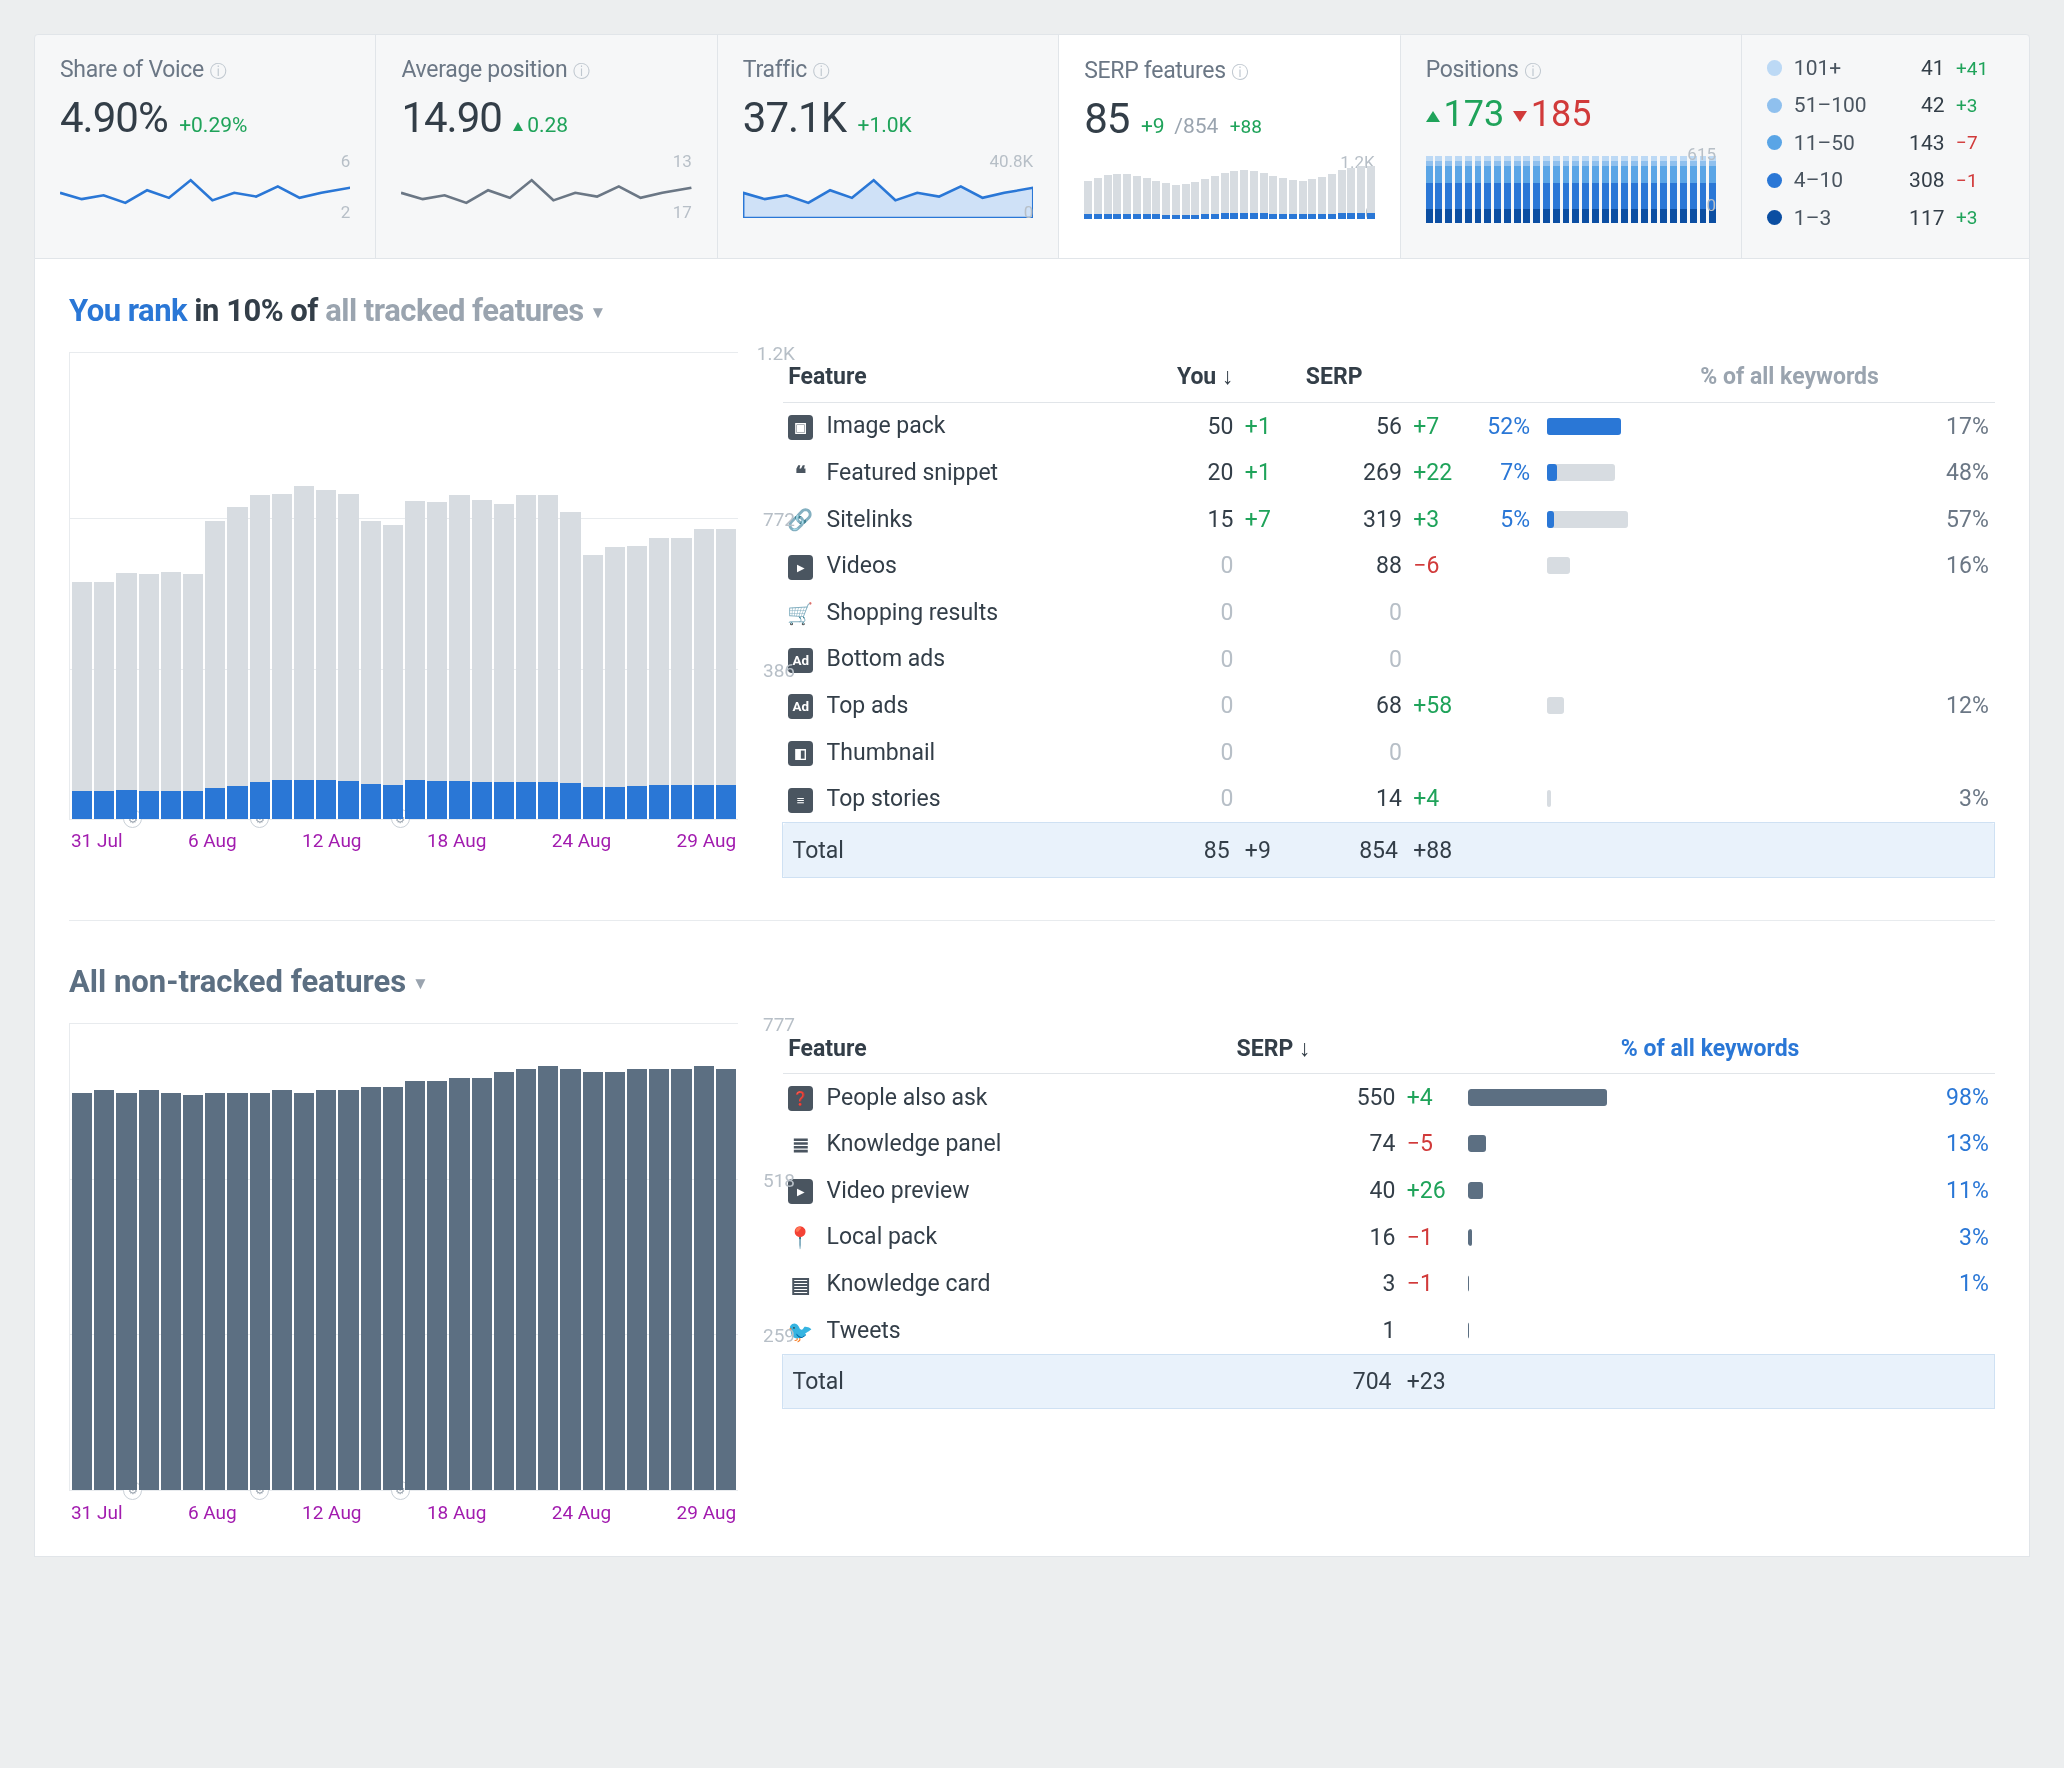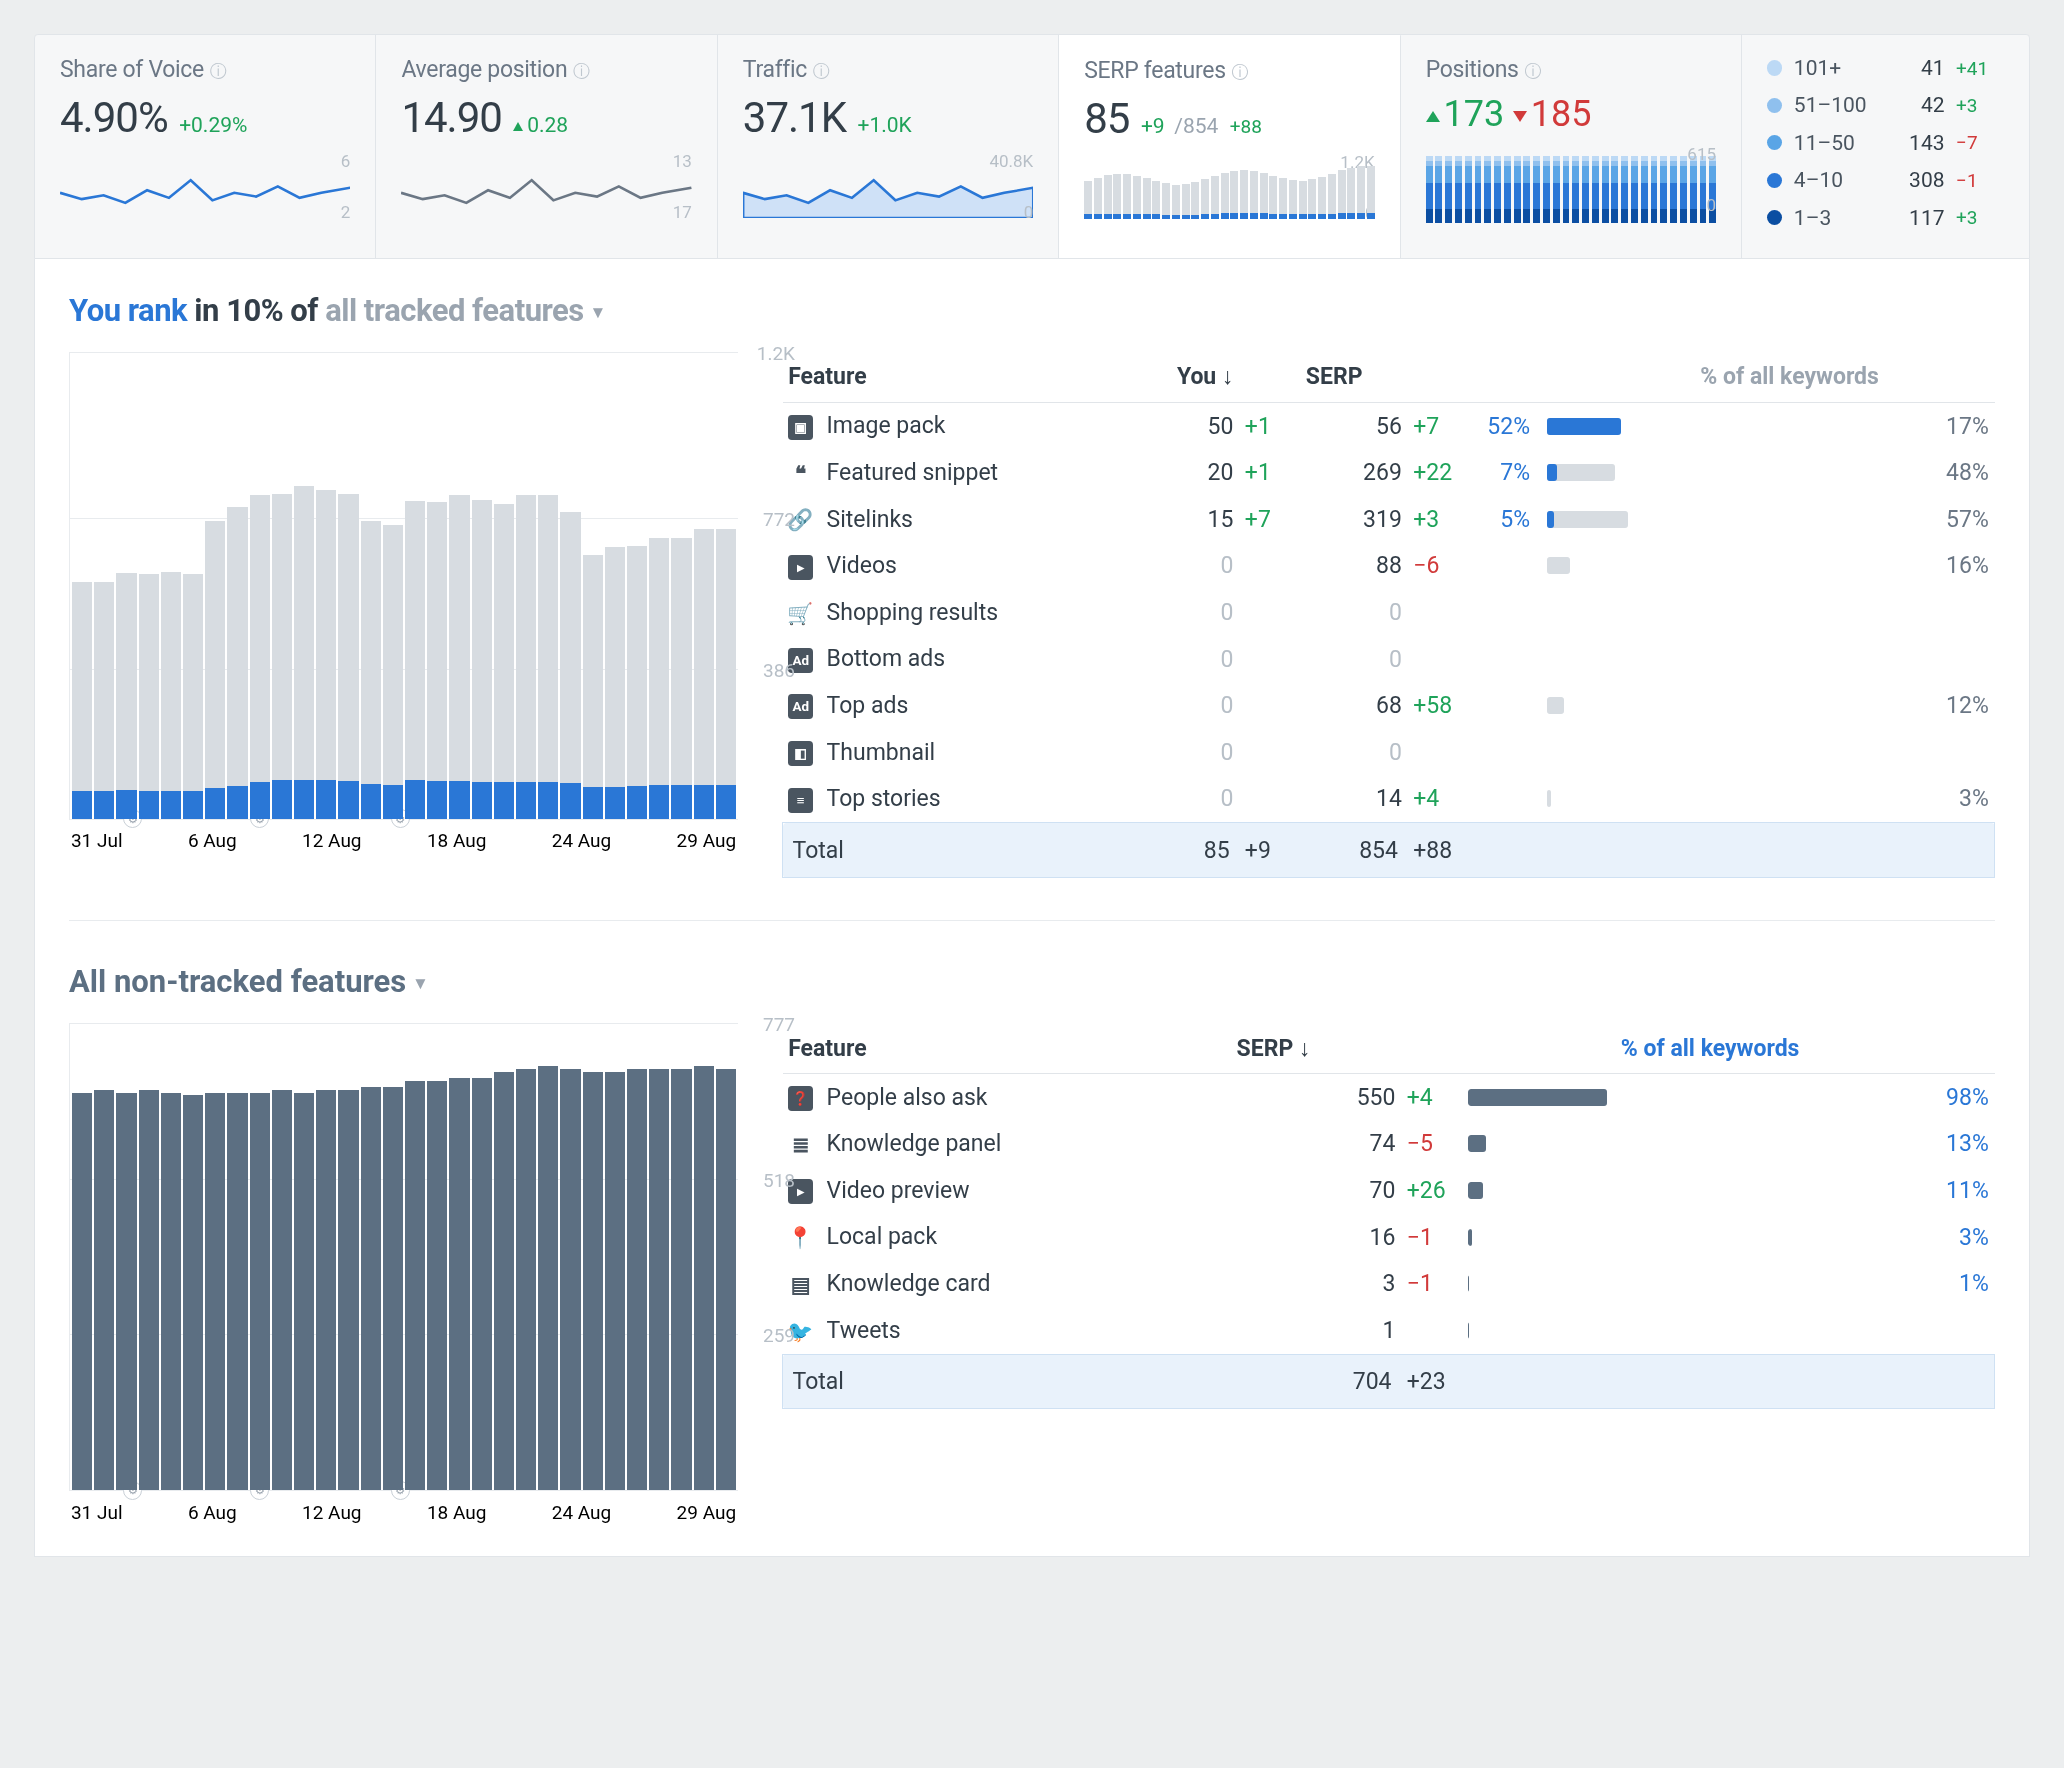--- a/index.html
+++ b/index.html
@@ -28,21 +28,21 @@
 .sect-head .drop{color:#9aa4af;font-weight:700}
 .drop-caret{color:#9aa4af;font-size:17px;margin-left:5.7px;display:inline-block;vertical-align:middle}
 .two-col{display:flex;gap:44px}
 .chart-box{width:669px;flex-shrink:0}
 .chart-area{height:468px;border:1px solid #e8ebee;border-top:none;border-right:none;position:relative;margin-bottom:9.6px}
 .grid-line{position:absolute;left:0;right:0;border-top:1px solid #e8ebee}
 .grid-lbl{position:absolute;right:-57px;color:#b7bfc7;font-size:19px;transform:translateY(-50%)}
 .bars{position:absolute;inset:0;display:flex;align-items:flex-end;gap:1.9px;padding:0 1.9px}
 .bar-col{flex:1;display:flex;flex-direction:column;justify-content:flex-end;height:100%}
 .bar-seg{width:100%}
-.x-axis{display:flex;justify-content:space-between;color:#000000;font-size:19px;margin-top:9.6px;padding:0 1.9px}
+.x-axis{display:flex;justify-content:space-between;color:#a21caf;font-size:19px;margin-top:9.6px;padding:0 1.9px}
 .gear{width:19px;height:19px;border-radius:50%;background:#fff;border:1px solid #c9d0d7;position:absolute;bottom:-9.6px;font-size:11.5px;display:flex;align-items:center;justify-content:center;color:#9aa4af}
 .tbl{flex:1;width:100%}
 .tbl table{width:100%;border-collapse:collapse;font-size:23px}
 .tbl th{text-align:left;font-weight:700;color:#333e48;padding:11.5px 5.7px;border-bottom:1px solid #e1e5e9}
 .tbl th.sortcol{color:#333e48}
 .tbl th.serpcol,.tbl th.pct{text-align:left}
 .tbl th.pct{color:#9aa4af;font-weight:700}
 .tbl td{padding:9.6px 5.7px;vertical-align:middle;color:#333e48}
 .tbl td.num{text-align:right;color:#333e48;white-space:nowrap}
 .tbl td.delta{text-align:left;padding-left:5.7px;white-space:nowrap;width:61px}
@@ -937,21 +937,21 @@
                 <div class="prog gray" style="background:transparent">
                   <div class="prog-fill" style="width:13%"></div>
                 </div>
               </td>
     <td class="pct blue" style="color:#2a77d6">13%</td>
             </tr>
           </tbody>
           <tbody>
             <tr>
     <td><span class="feat-ico ">▸</span>Video preview</td>
-    <td class="num">70</td>
+    <td class="num">40</td>
               <td class="delta"><span class="pos">+26</span></td>
     <td class="bar">
                 <div class="prog gray" style="background:transparent">
                   <div class="prog-fill" style="width:11%"></div>
                 </div>
               </td>
     <td class="pct blue" style="color:#2a77d6">11%</td>
             </tr>
           </tbody>
           <tbody>

